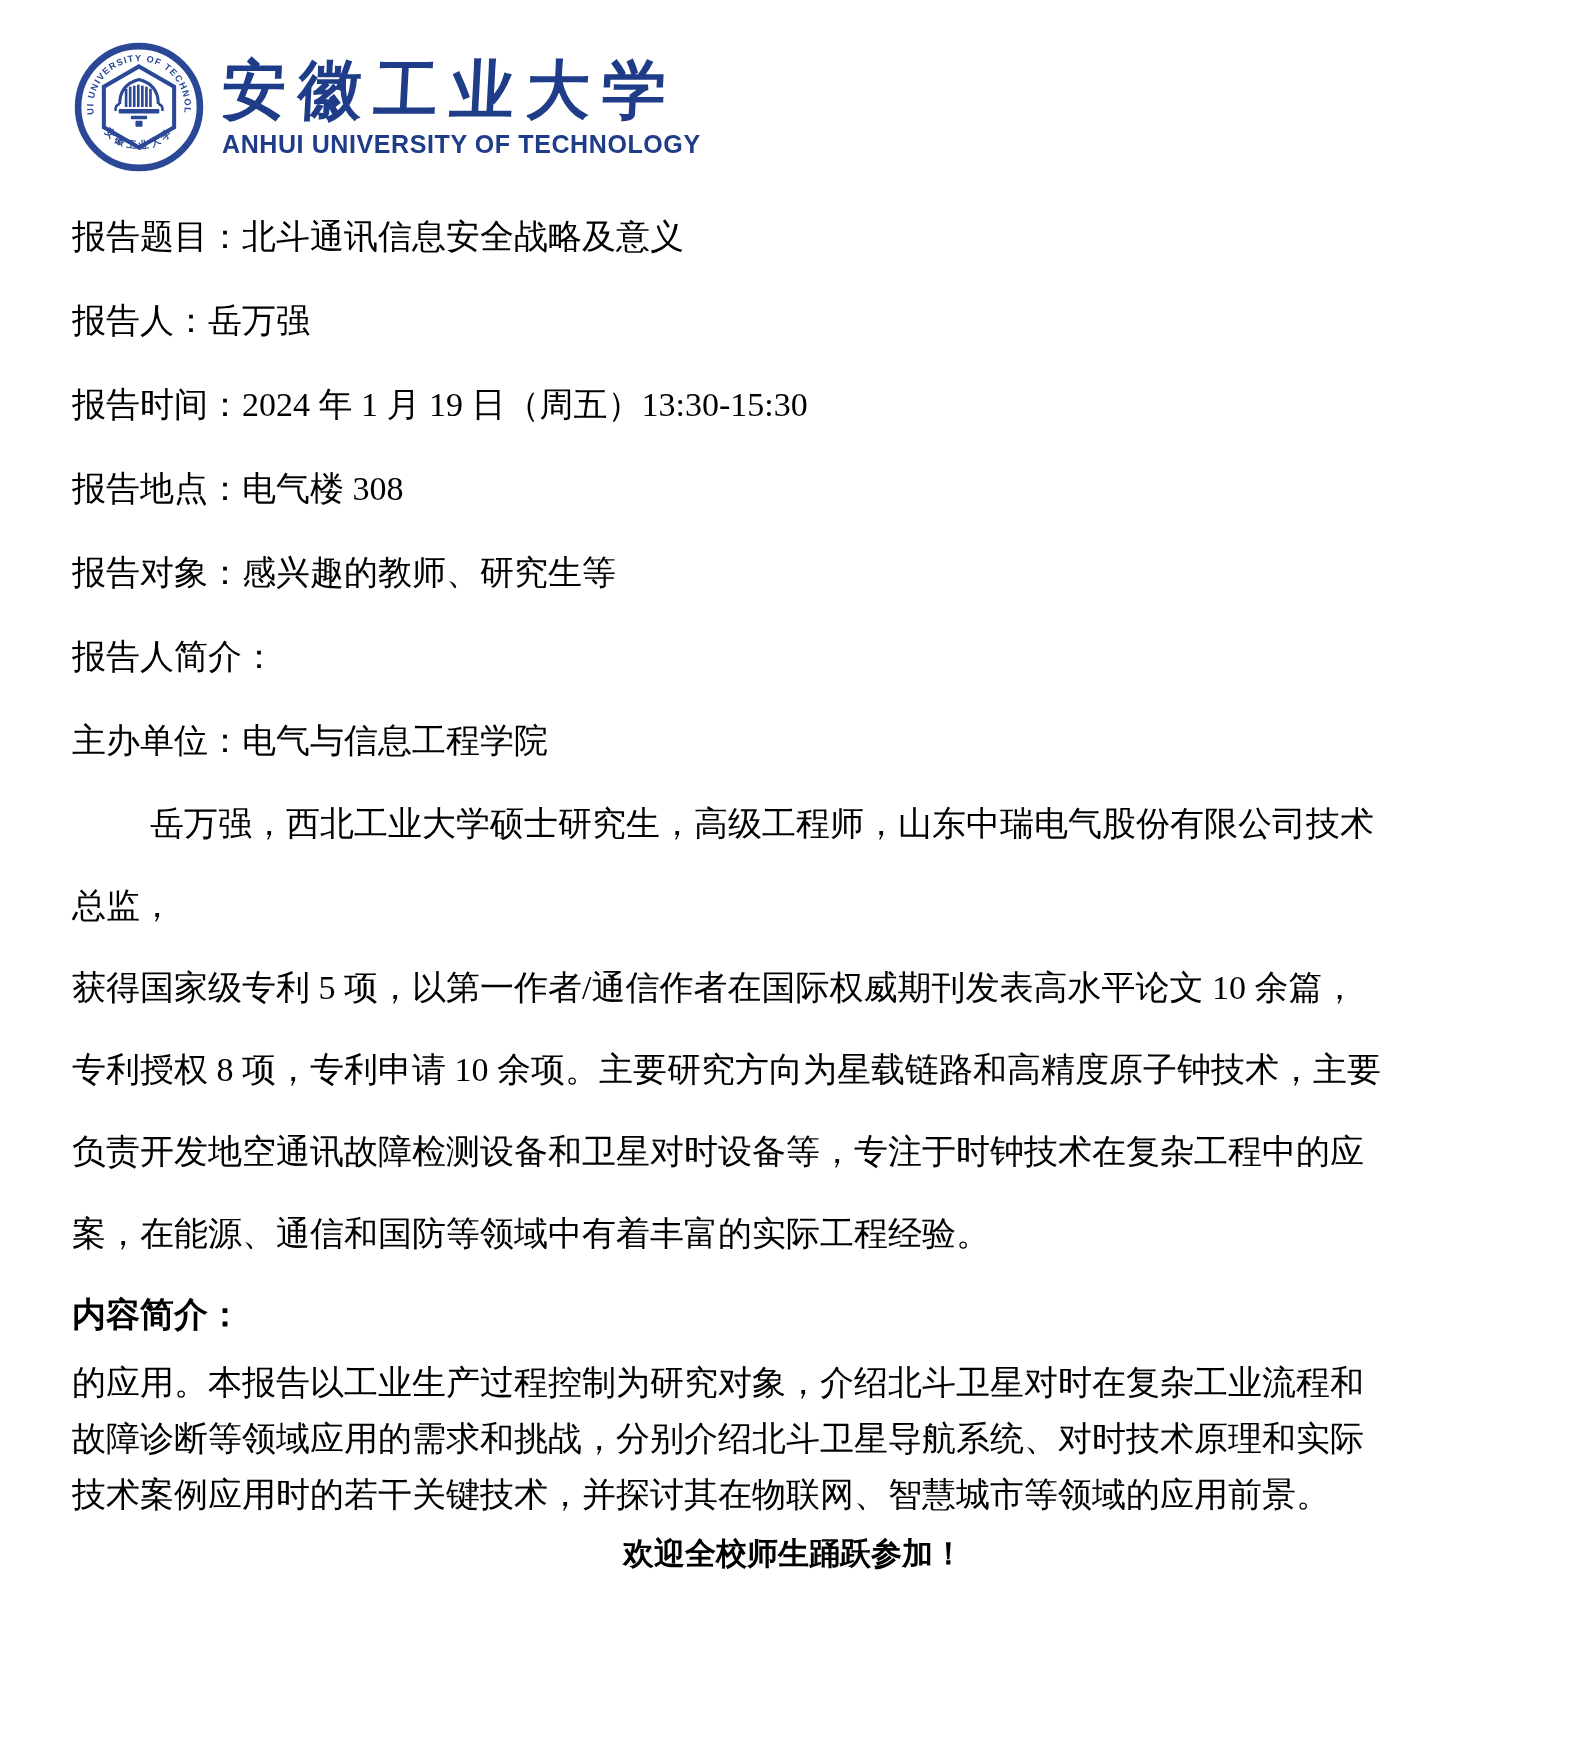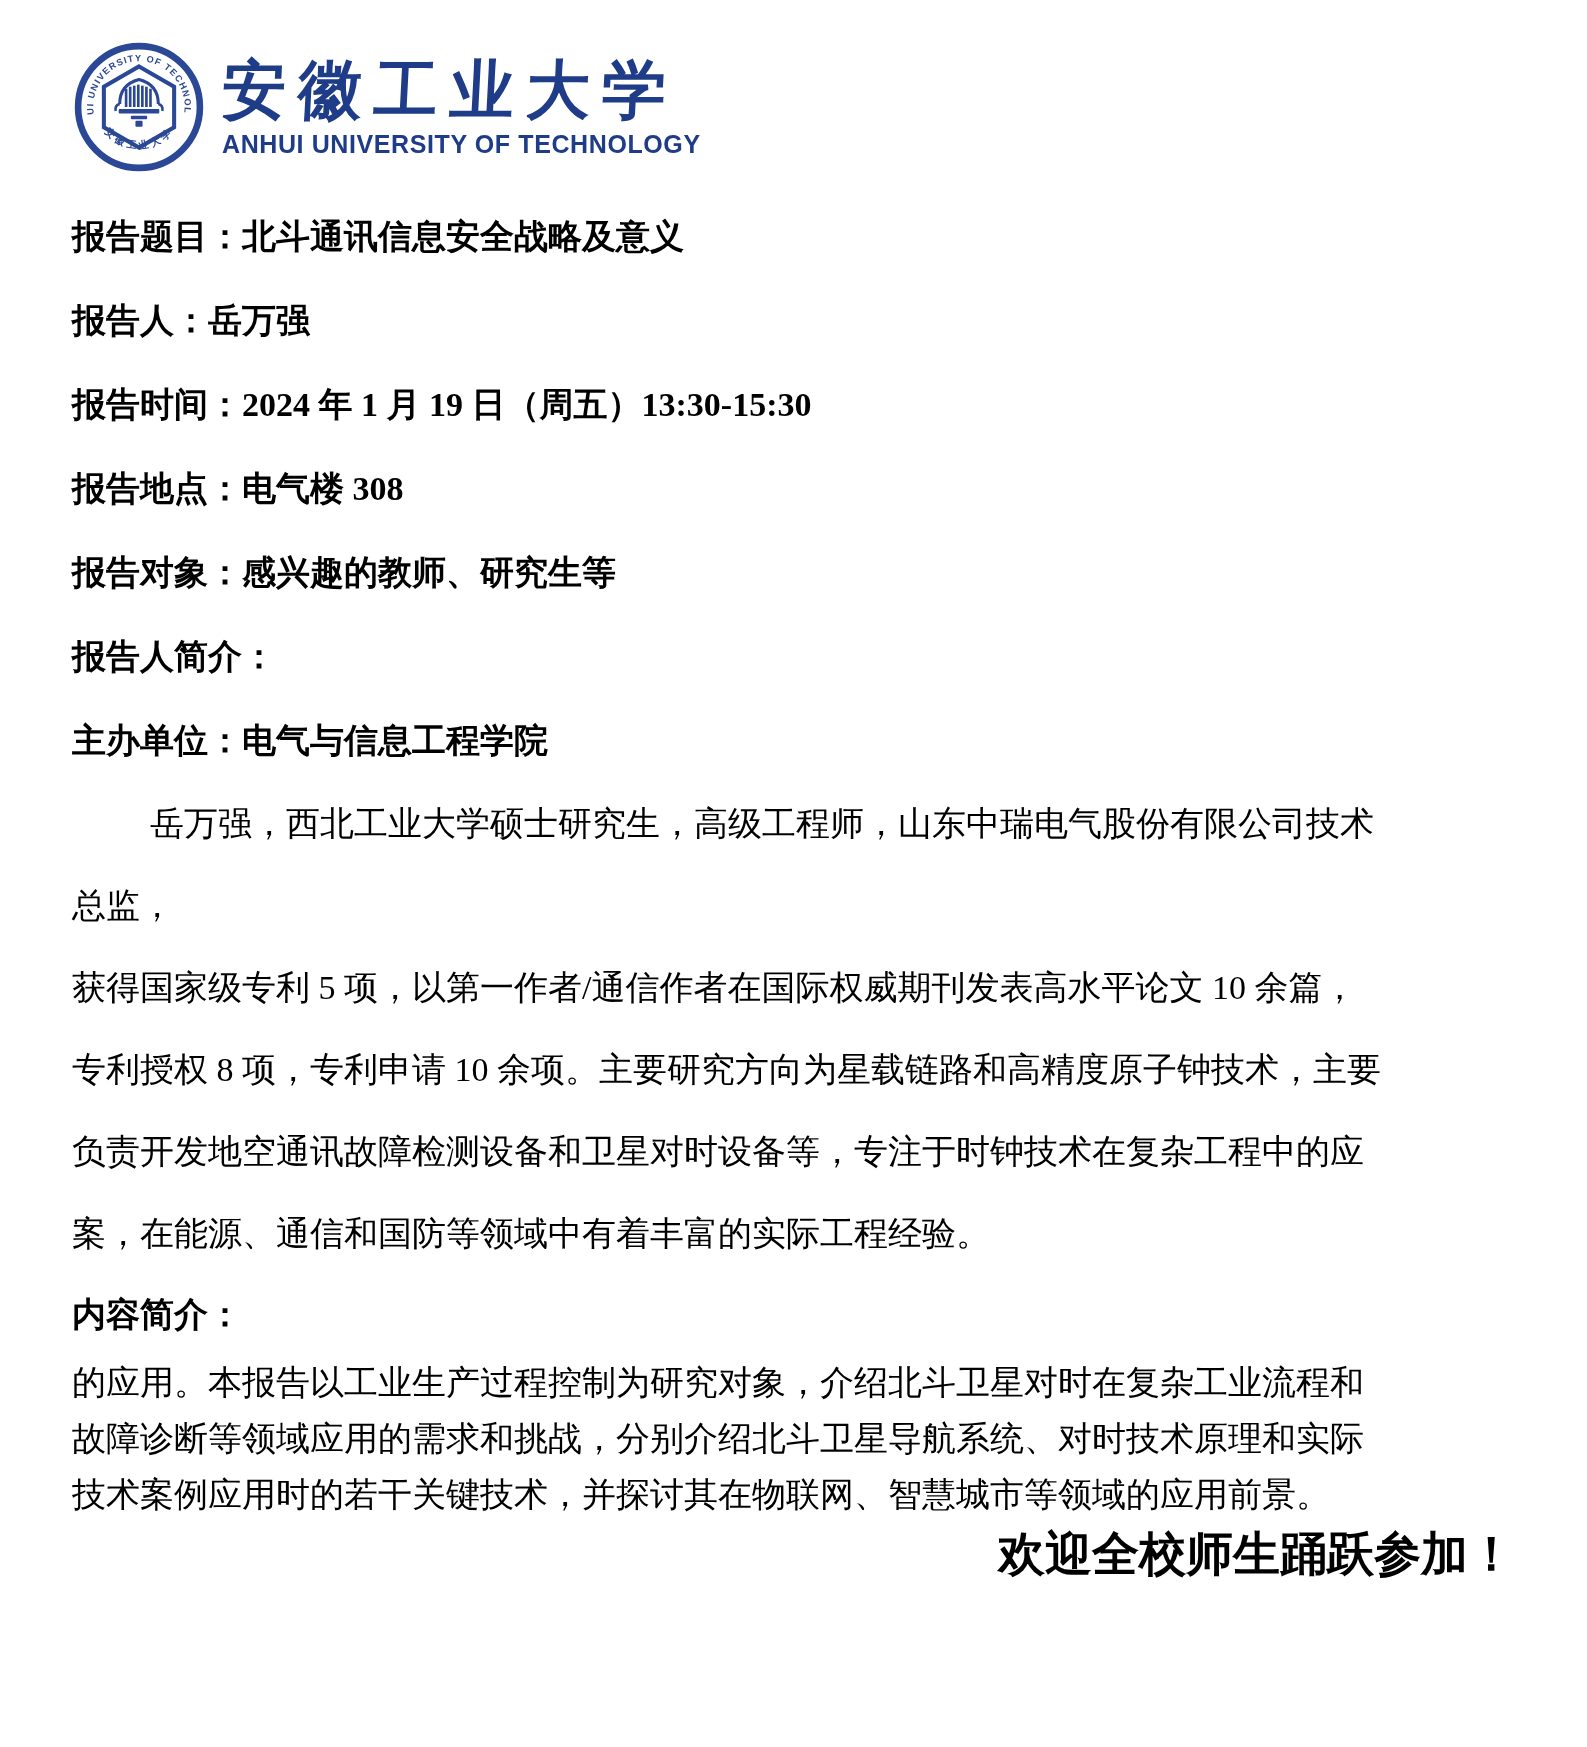--- a/index.html
+++ b/index.html
@@ -28,28 +28,28 @@
     font-size: 25px; font-weight: bold; letter-spacing: 0.6px;
     font-family: "Liberation Sans", "DejaVu Sans", sans-serif;
     line-height: 30px; margin-top: 2px; white-space: nowrap;
   }
 
   
   .doc {
     position: absolute; top: 195px; left: 72px; width: 1452px;
     font-size: 34px; white-space: nowrap;
   }
-  .info-line  { line-height: 84px; height: 84px; font-weight: bold; }
+  .info-line  { line-height: 84px; height: 84px; }
   .bio-line   { line-height: 82px; height: 82px; }
   .abs-head   { line-height: 80px; height: 80px; font-weight: bold; }
   .abs-line   { line-height: 56px; height: 56px; }
   .indent     { text-indent: 78px; }
   .welcome {
-    line-height: 62px; height: 62px; text-align: right;
-    font-weight: bold; font-size: 47px; width: 1443px;
+    line-height: 62px; height: 62px; text-align: center;
+    font-weight: bold; font-size: 31px; width: 1443px;
   }
 </style>
 </head>
 <body>
 
 <div class="page">
 
   <header class="logo-row">
     <svg class="seal" viewBox="0 0 132 132" aria-hidden="true">
       <defs>

